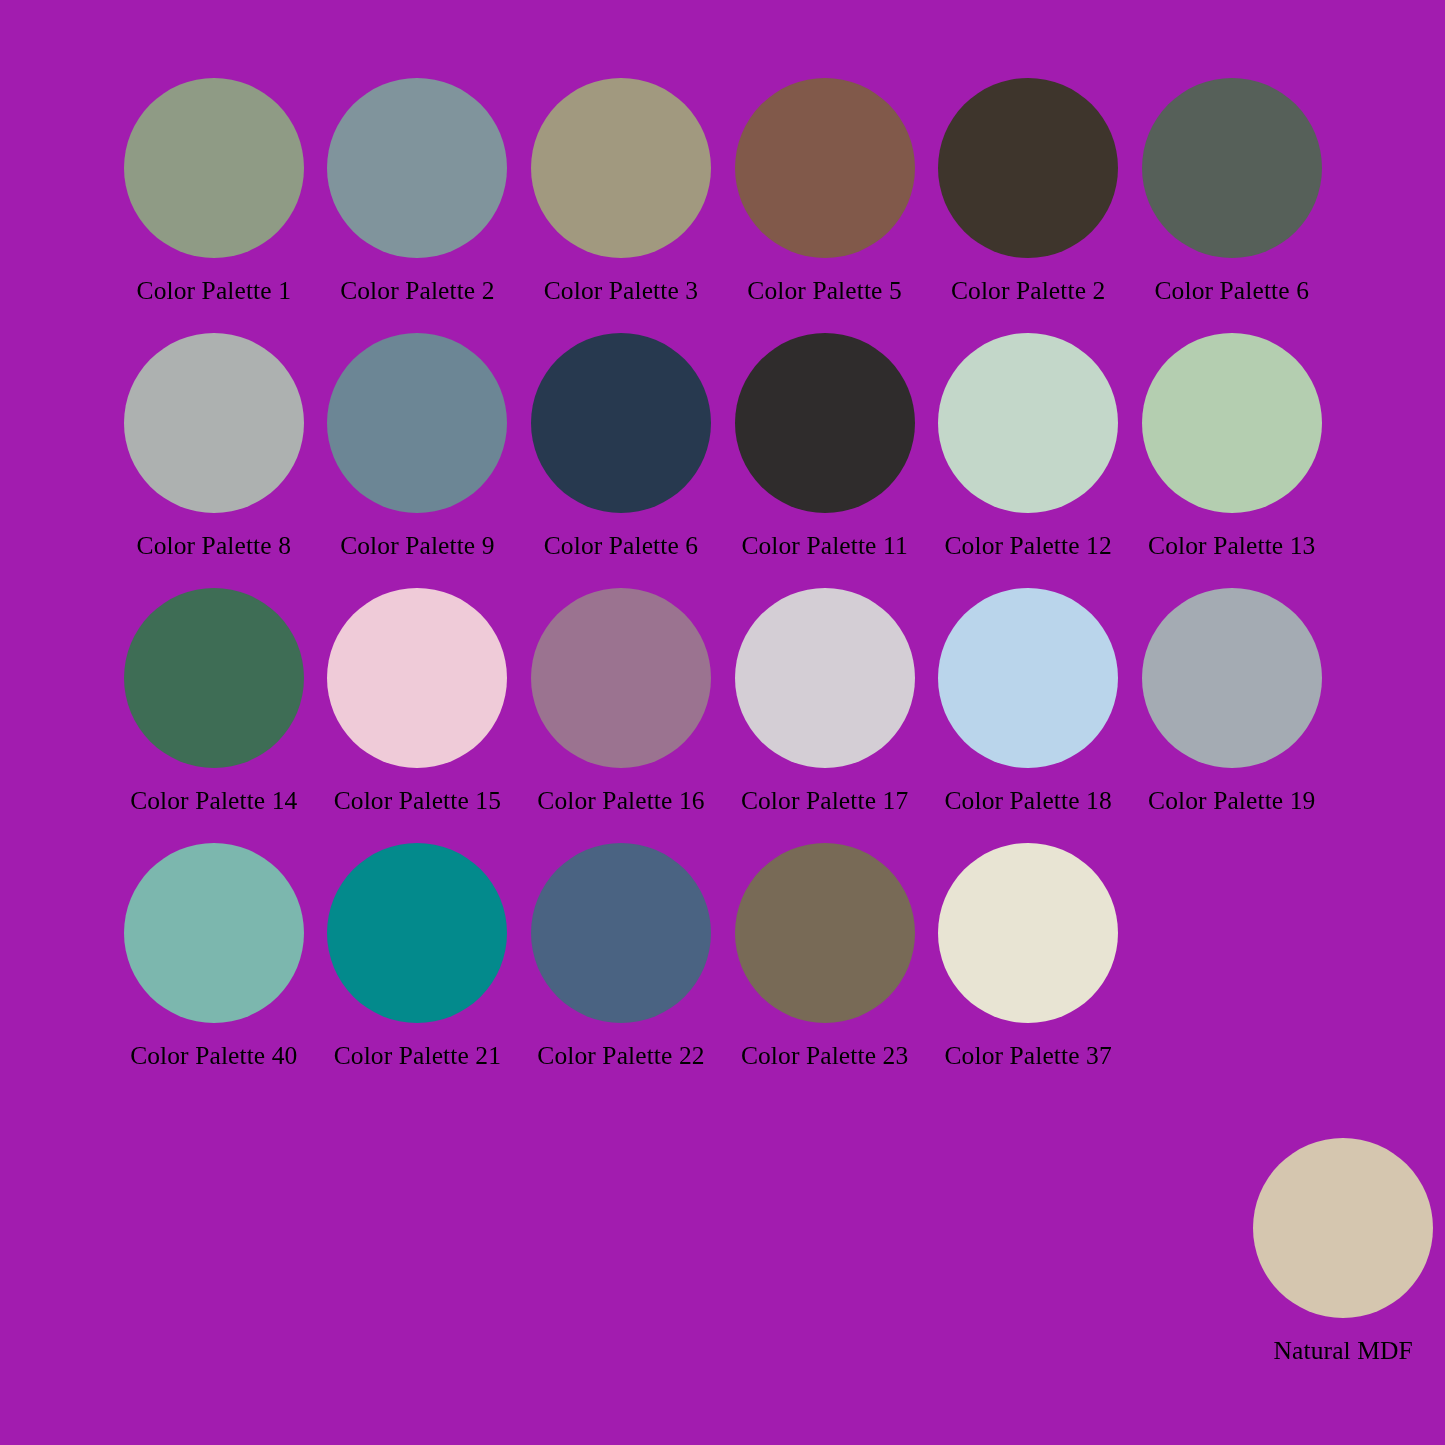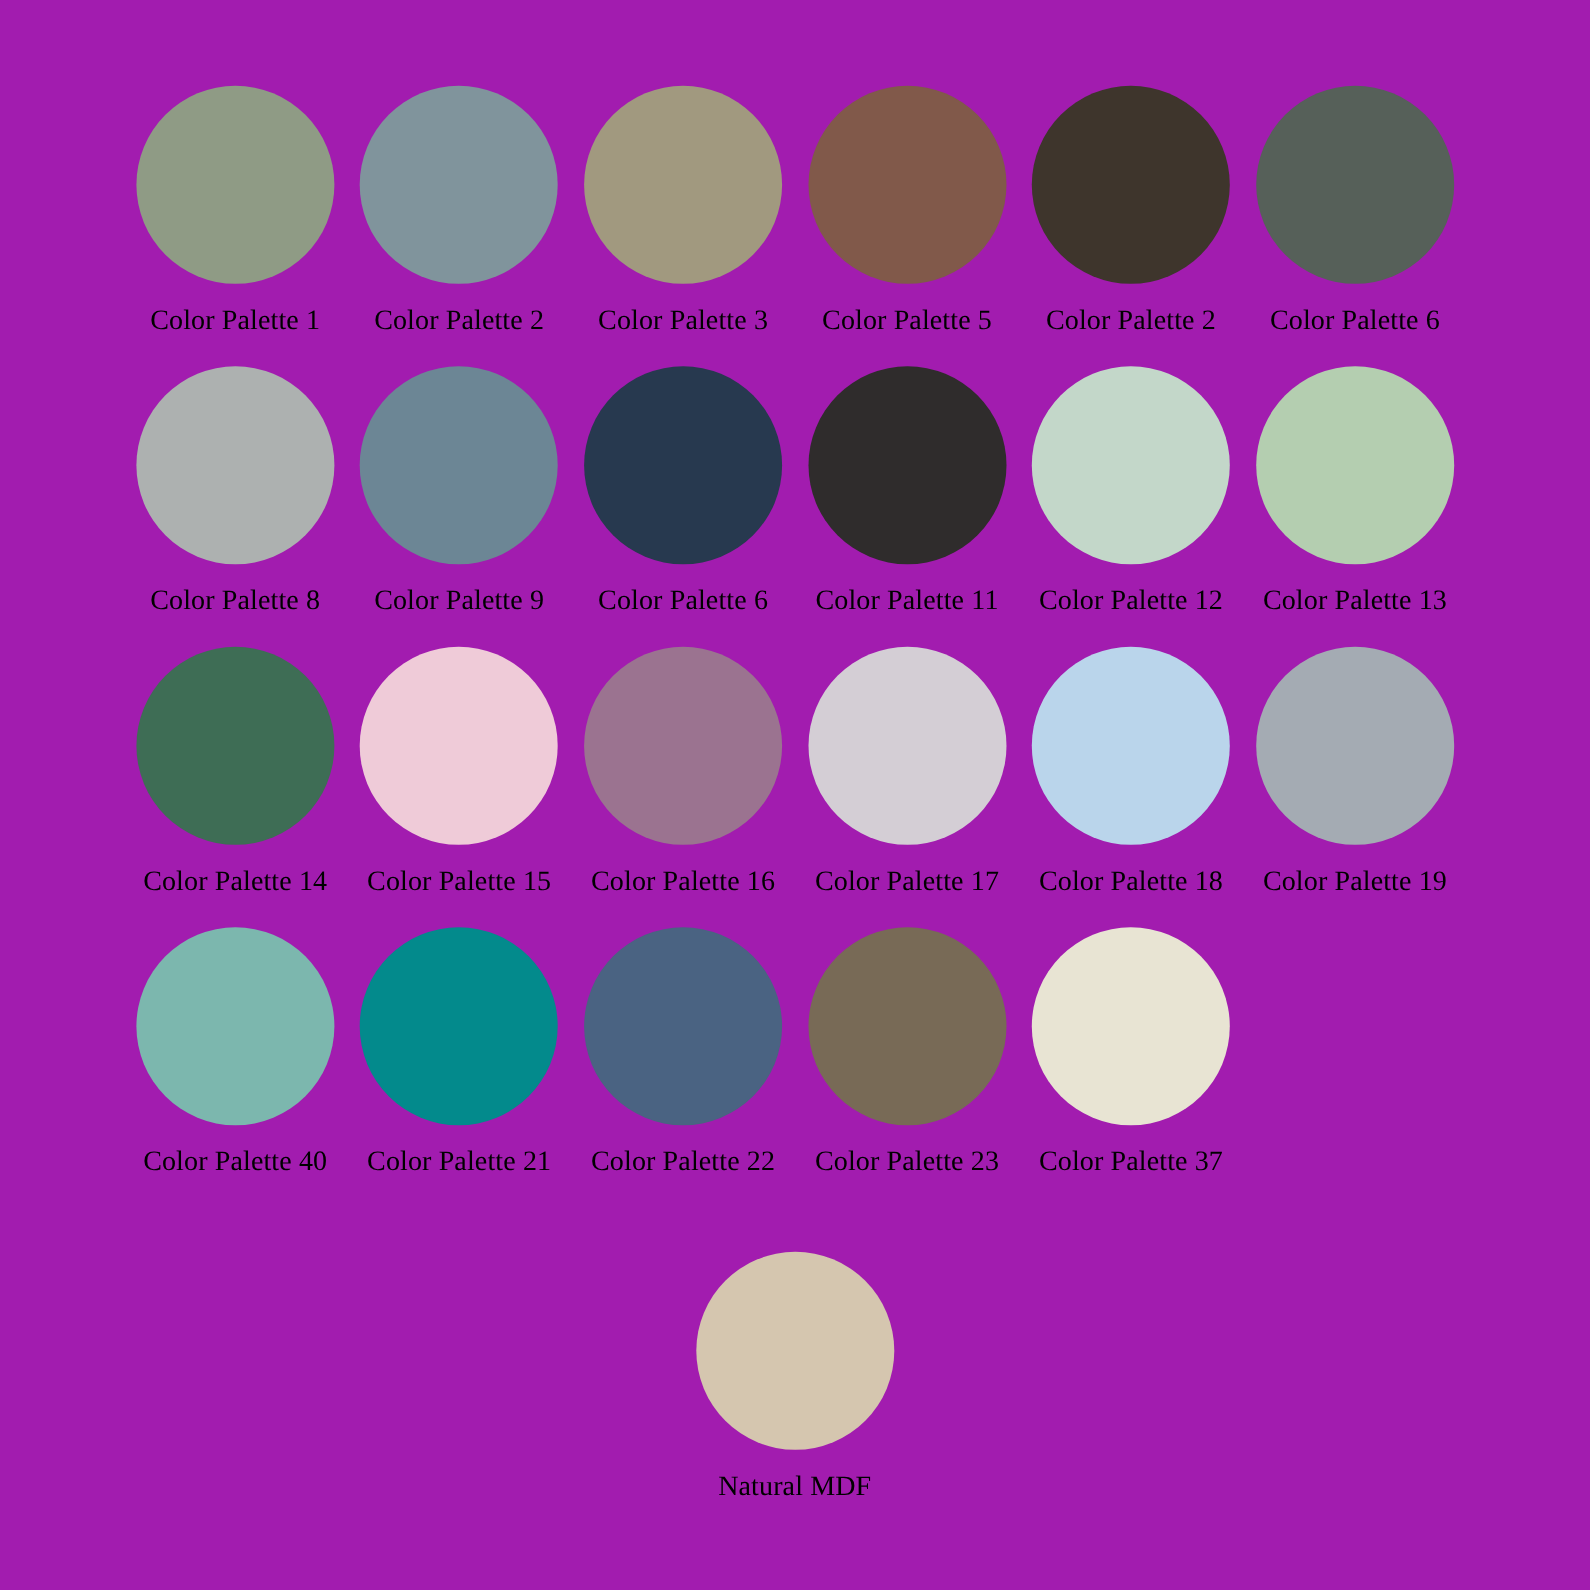--- a/index.html
+++ b/index.html
@@ -53,21 +53,21 @@
     text-align: center;
     color: #000000;
   }
   .final-row {
     position: absolute;
     left: 0;
     top: 1138px;
     width: 1445px;
     display: flex;
     flex-direction: column;
-    align-items: center;
+    align-items: flex-end;
   }
   .final-row .swatch-dot {
     width: 180px;
     height: 180px;
   }
   .final-row .swatch-label {
     margin-top: 20px;
   }
 </style>
 </head>

